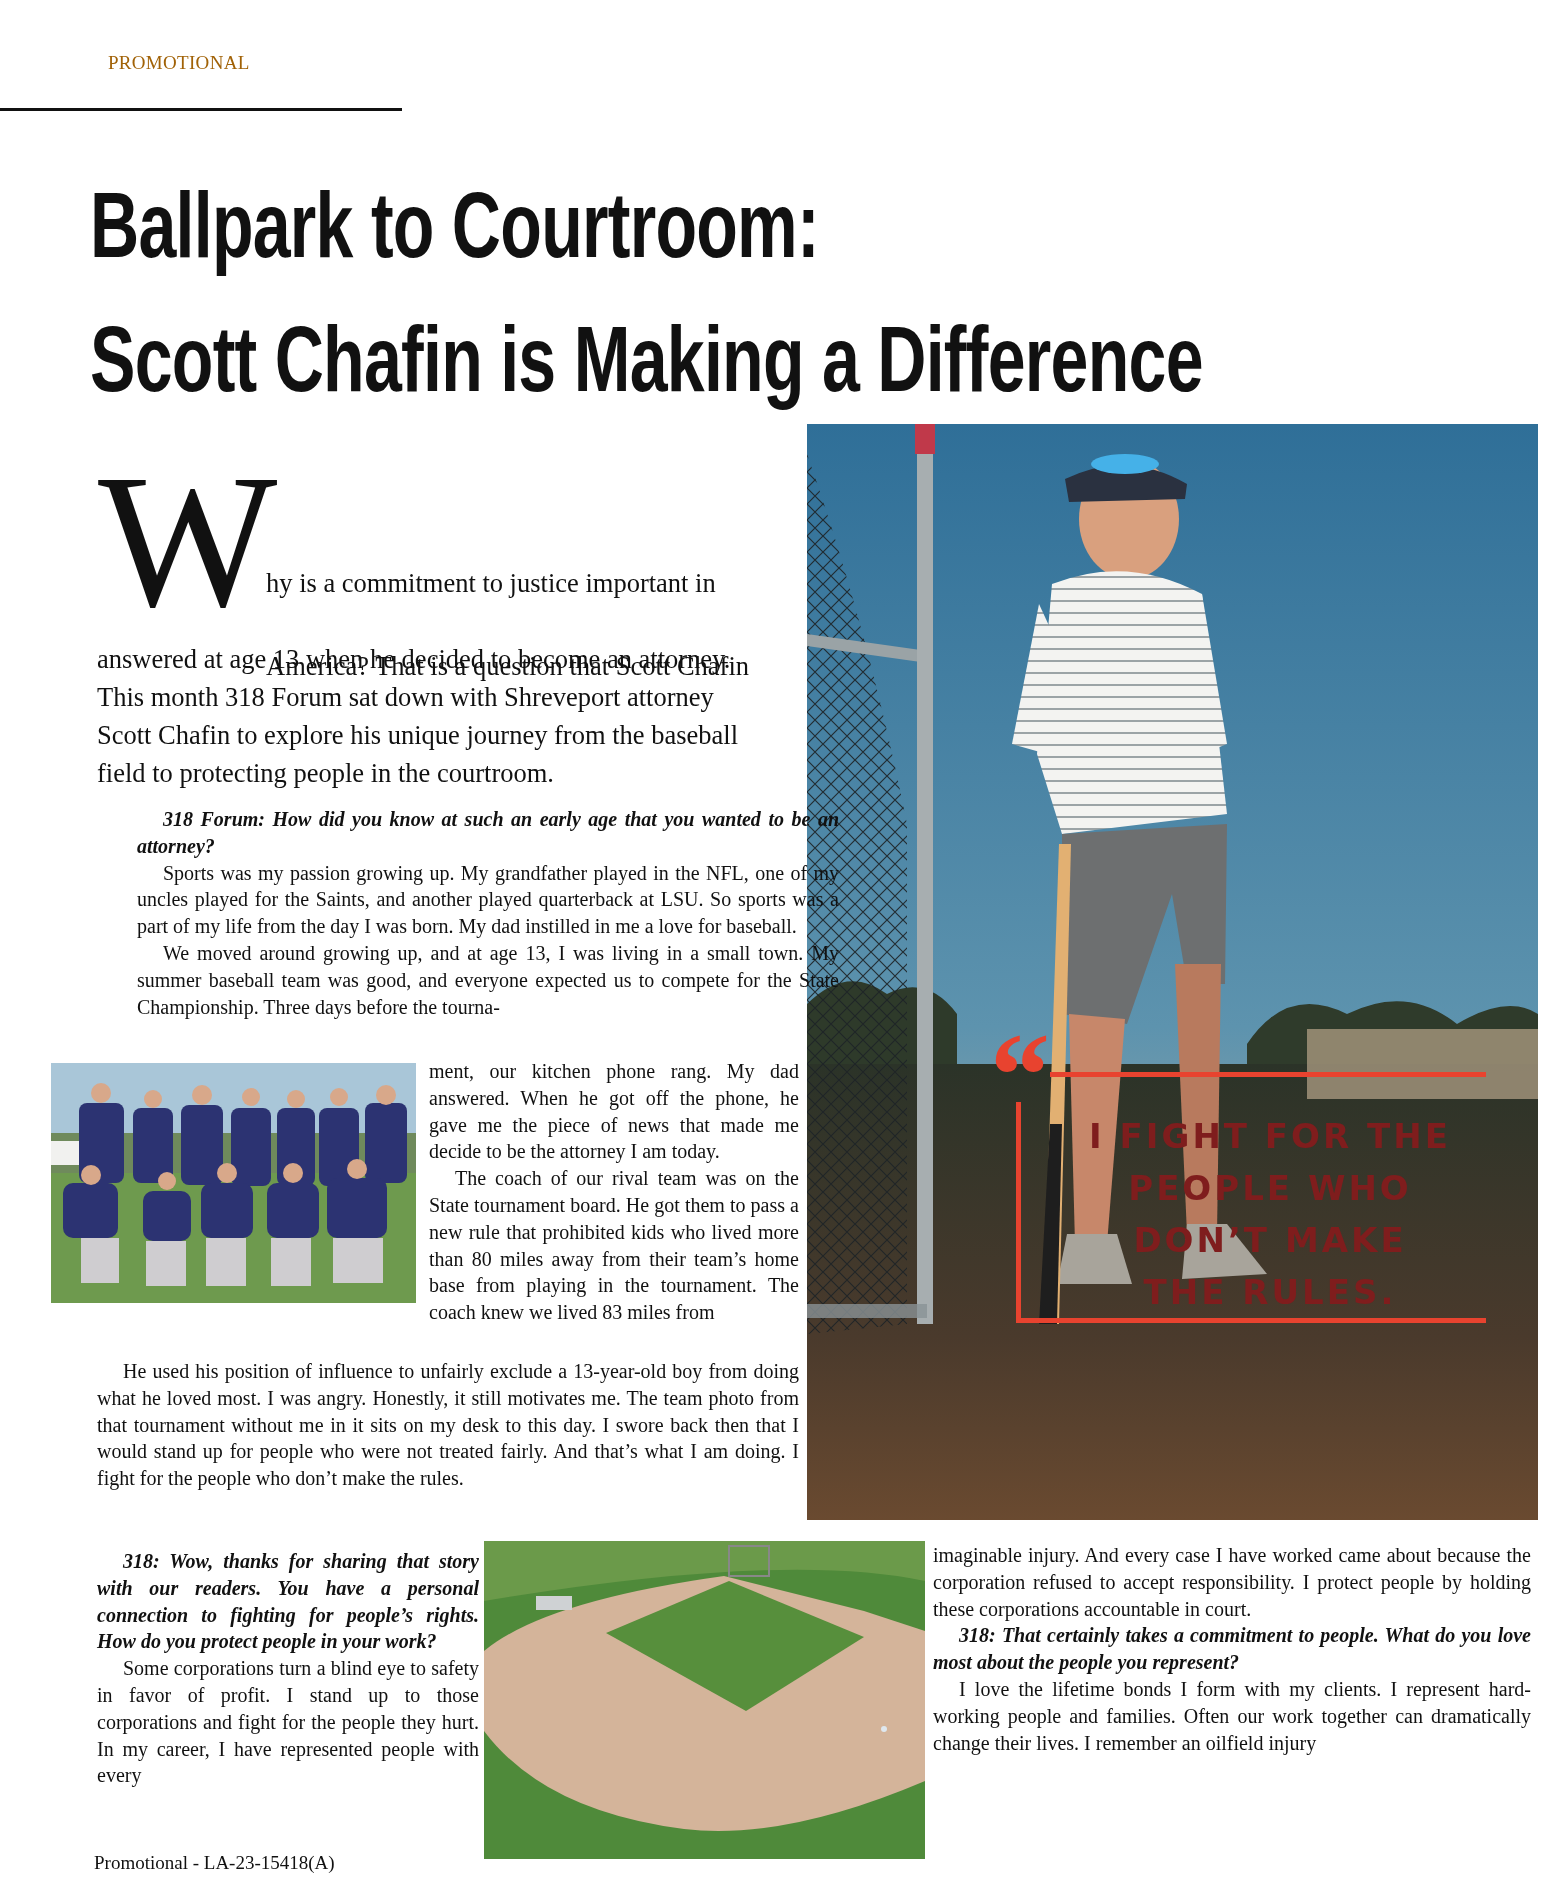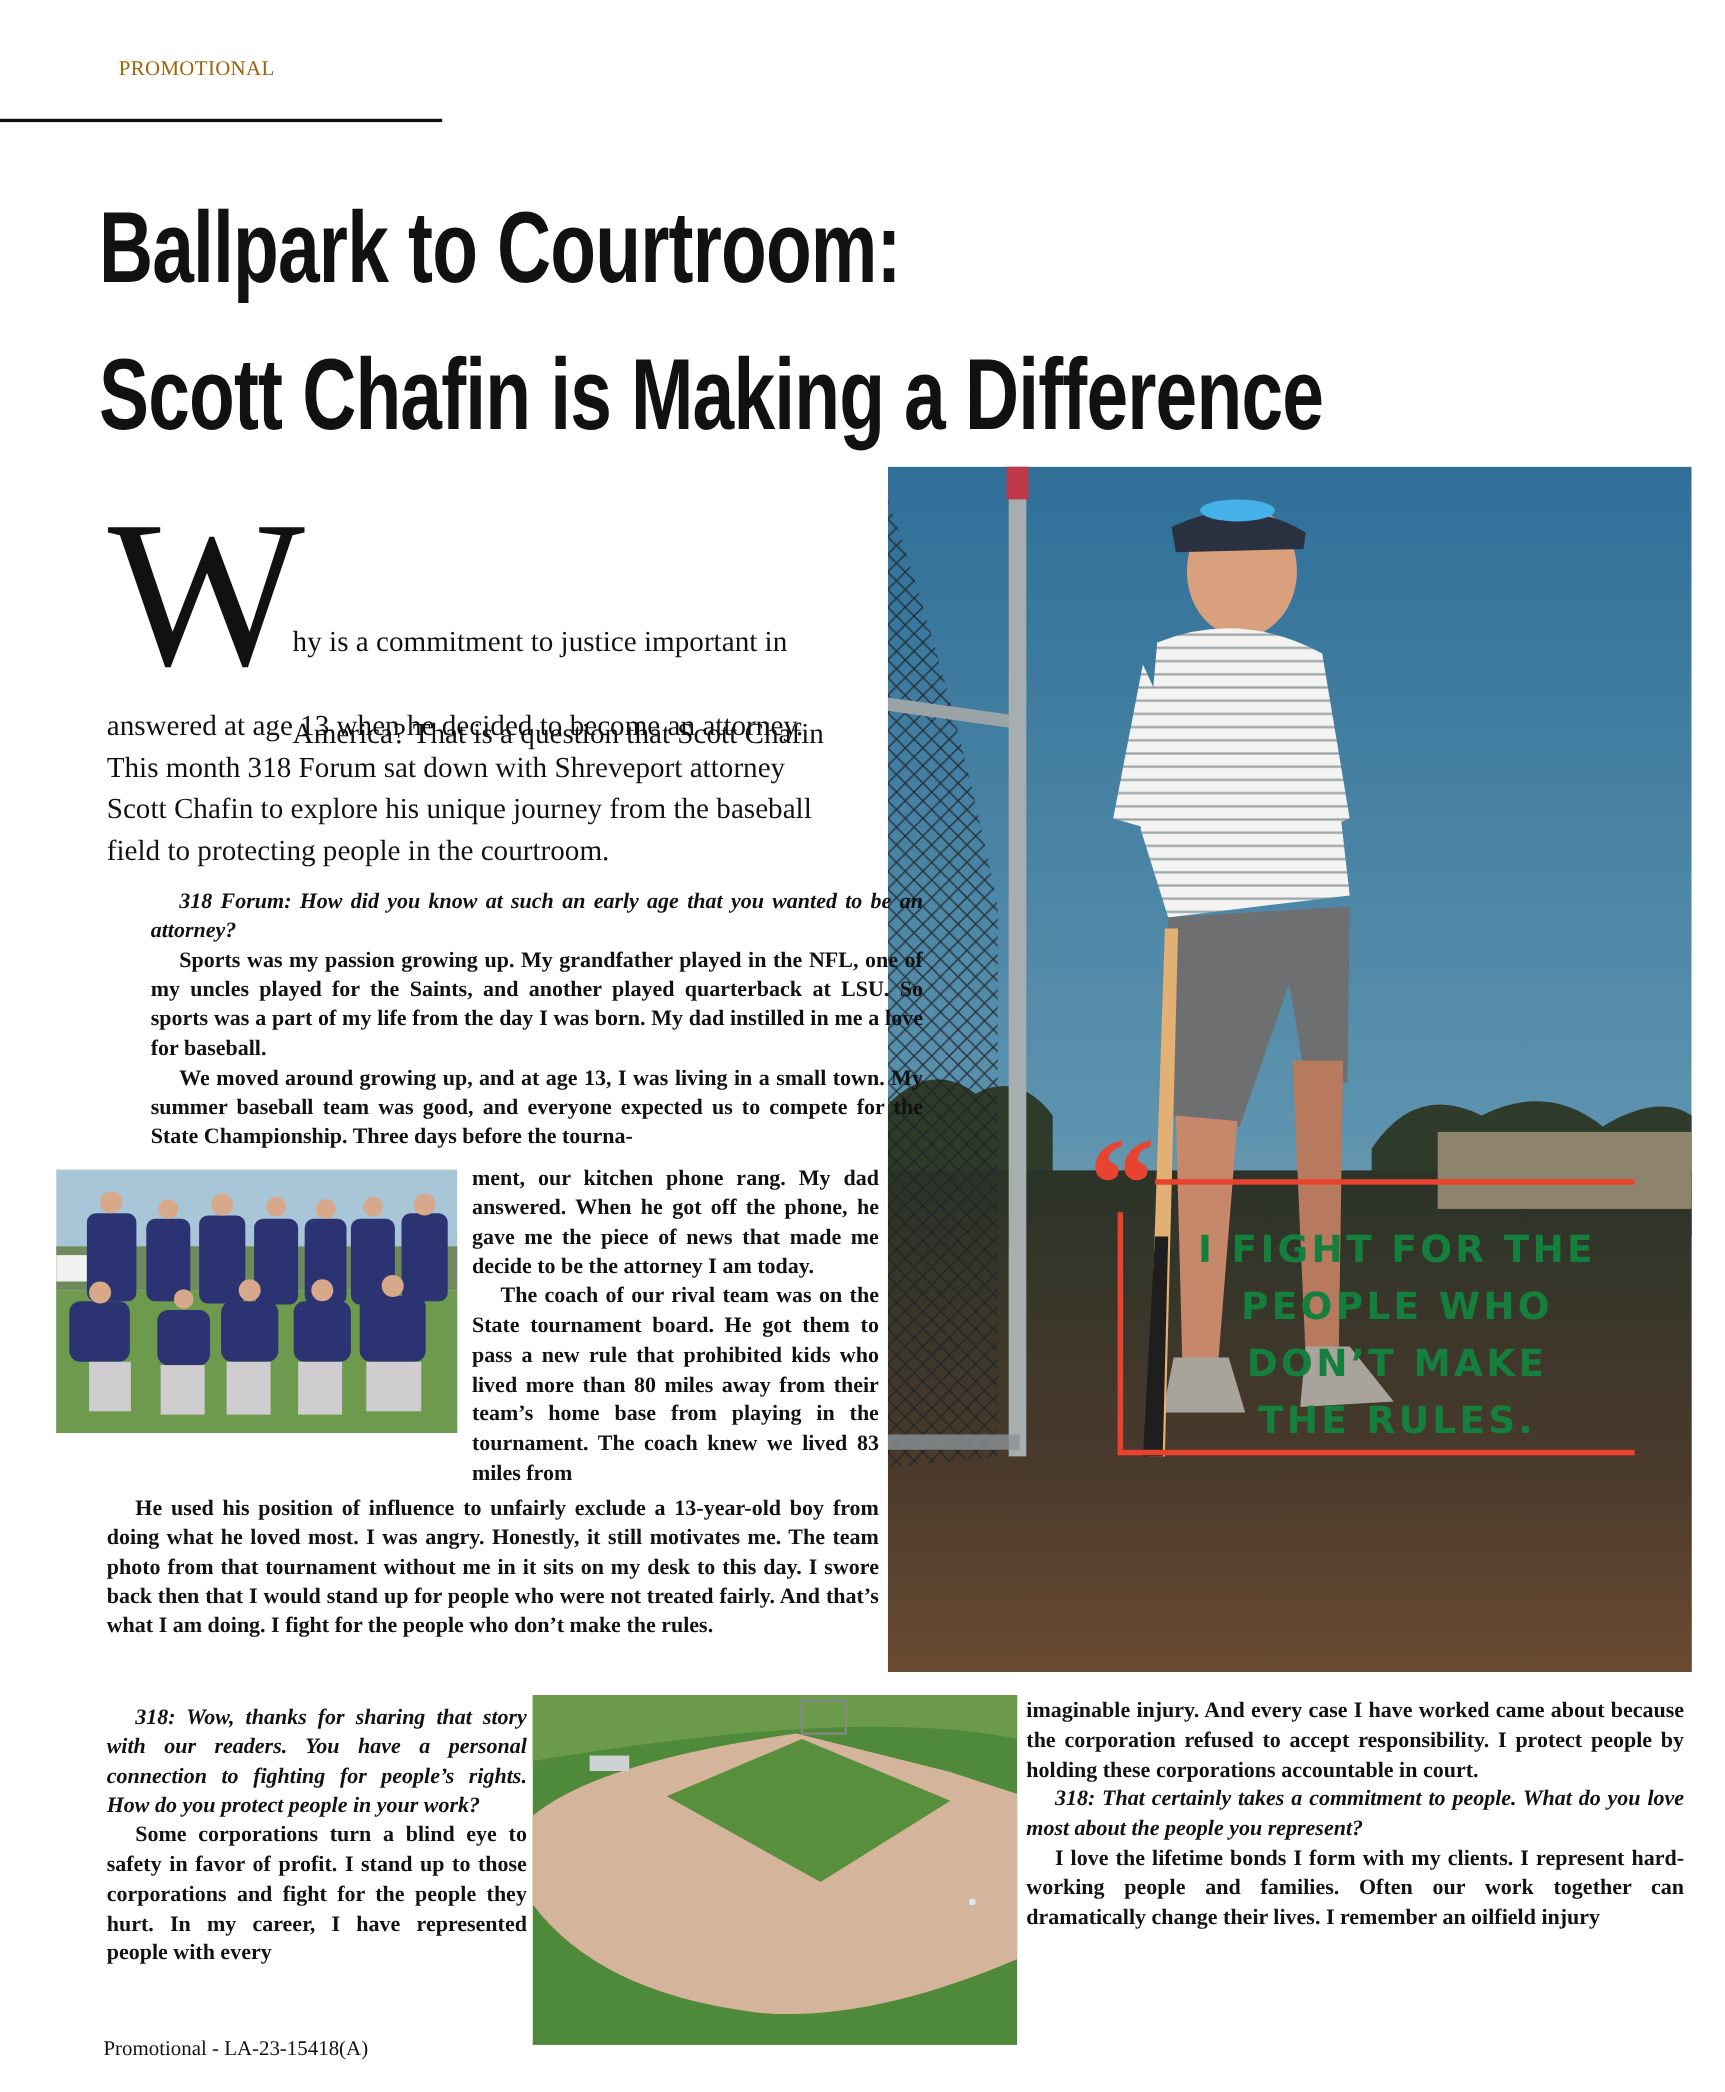--- a/index.html
+++ b/index.html
@@ -5,21 +5,21 @@
   html, body { margin:0; padding:0; background:#ffffff; }
   body { width:1568px; height:1902px; position:relative; overflow:hidden; font-family:"Liberation Serif", serif; color:#111; }
   .abs { position:absolute; }
   .kicker { left:108px; top:52px; font-size:19px; letter-spacing:0.3px; color:#a16207; }
   .rule { left:0; top:108px; width:402px; height:3px; background:#111; }
   .headline { left:90px; top:158px; font-family:"Liberation Sans", sans-serif; font-weight:bold; font-size:92px; line-height:134px; transform:scaleX(0.74); transform-origin:left top; white-space:nowrap; letter-spacing:-1px; }
   .dropcap { left:98px; top:466px; font-size:190px; line-height:150px; font-family:"Liberation Serif", serif; }
   .intro { font-size:26.5px; line-height:38px; }
   .intro .ln { position:absolute; white-space:nowrap; }
   .body { font-size:20px; line-height:26.8px; text-align:justify; }
-  .body p { margin:0; text-indent:26px;font-weight:bold; }
+  .body p { margin:0; text-indent:26px; }
   .body p.q { font-weight:bold; font-style:italic; }
   .body p.noindent { text-indent:0; }
   .col { position:absolute; }
   .photo { position:absolute; overflow:hidden; }
   .footer { left:94px; top:1852px; font-size:19px; }
 </style>
 </head>
 <body>
 
 <div class="abs kicker">PROMOTIONAL</div>
@@ -82,21 +82,21 @@
     <path d="M252 420 L264 420 L252 900 L236 900 Z" fill="#e2b072"></path>
     <path d="M243 700 L255 700 L250 900 L232 900 Z" fill="#1e1e1e"></path>
   </svg>
 </div>
 
 <div class="abs" style="left:990px; top:1050px; width:520px; height:300px;">
   <div class="abs" style="left:0; top:-34px; font-family:'Liberation Serif', serif; font-weight:bold; font-size:120px; color:#e8432f; line-height:120px;">“</div>
   <div class="abs" style="left:60px; top:22px; width:436px; height:5px; background:#e8432f;"></div>
   <div class="abs" style="left:26px; top:52px; width:5px; height:220px; background:#e8432f;"></div>
   <div class="abs" style="left:26px; top:268px; width:470px; height:5px; background:#e8432f;"></div>
-  <div class="abs" style="left:70px; top:60px; width:420px; text-align:center; color:#15803d; font-family:'DejaVu Sans', sans-serif; font-weight:bold; font-size:34px; line-height:52px; letter-spacing:3px;">
+  <div class="abs" style="left:70px; top:60px; width:420px; text-align:center; color:#7f1d1d; font-family:'DejaVu Sans', sans-serif; font-weight:bold; font-size:34px; line-height:52px; letter-spacing:3px;">
     <div>I FIGHT FOR THE</div>
     <div>PEOPLE WHO</div>
     <div>DON’T MAKE</div>
     <div>THE RULES.</div>
   </div>
 </div>
 
 <div class="abs dropcap">W</div>
 <div class="abs intro" style="left:0; top:0;">
   <div class="ln" style="left:266px; top:564px;">hy is a commitment to justice important in</div>

